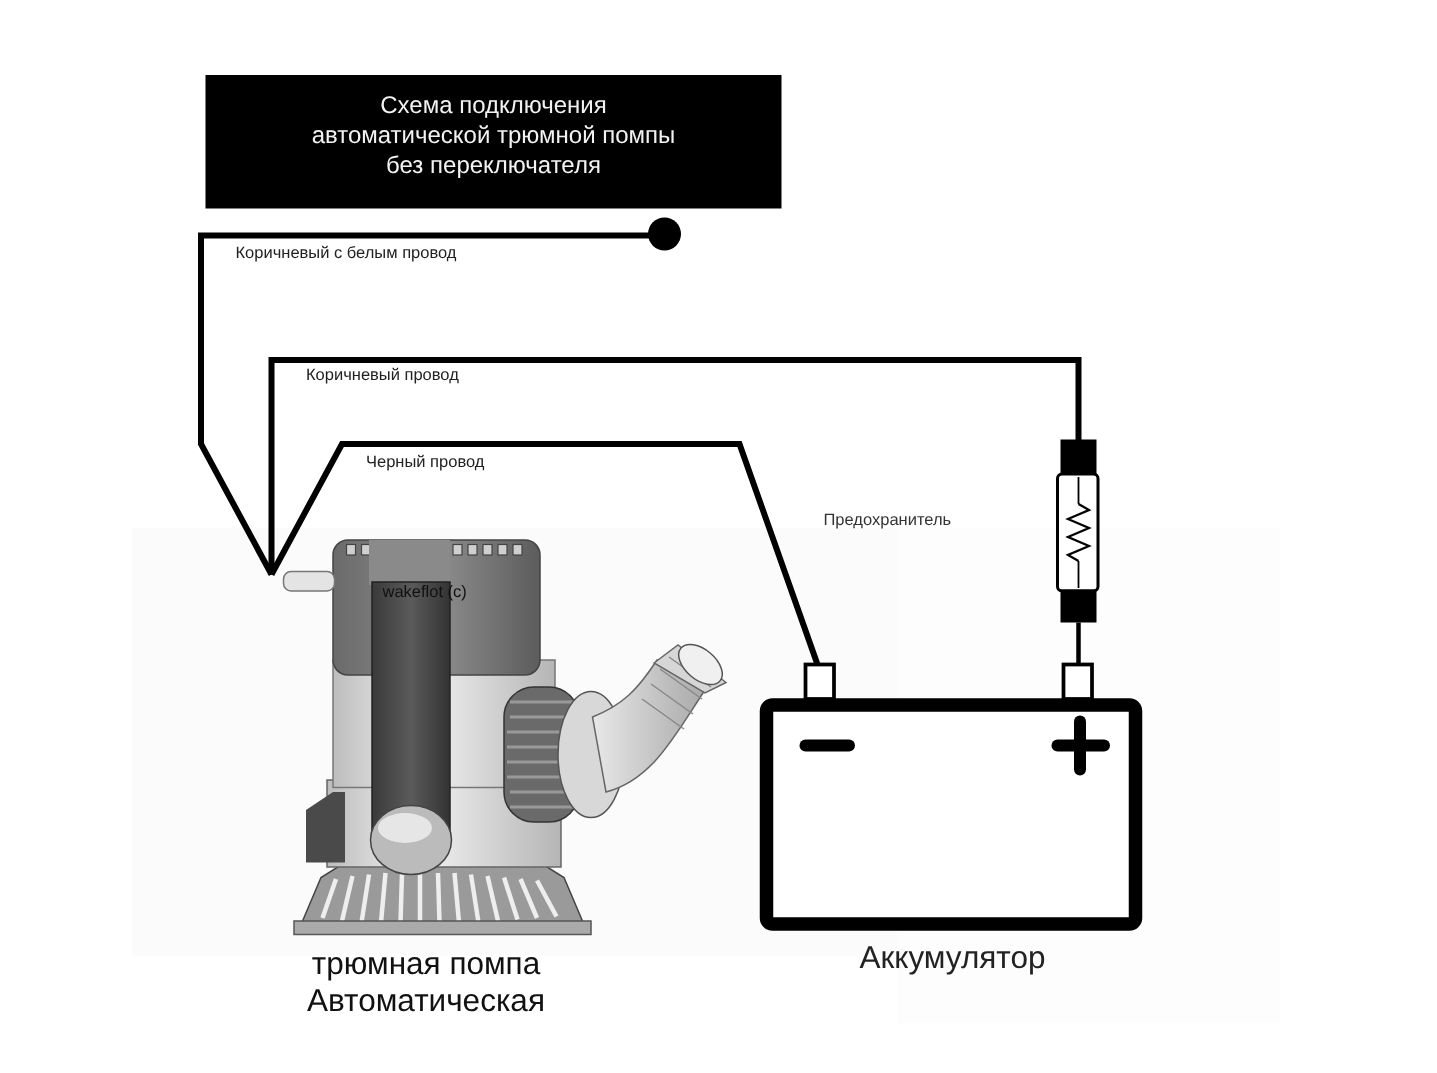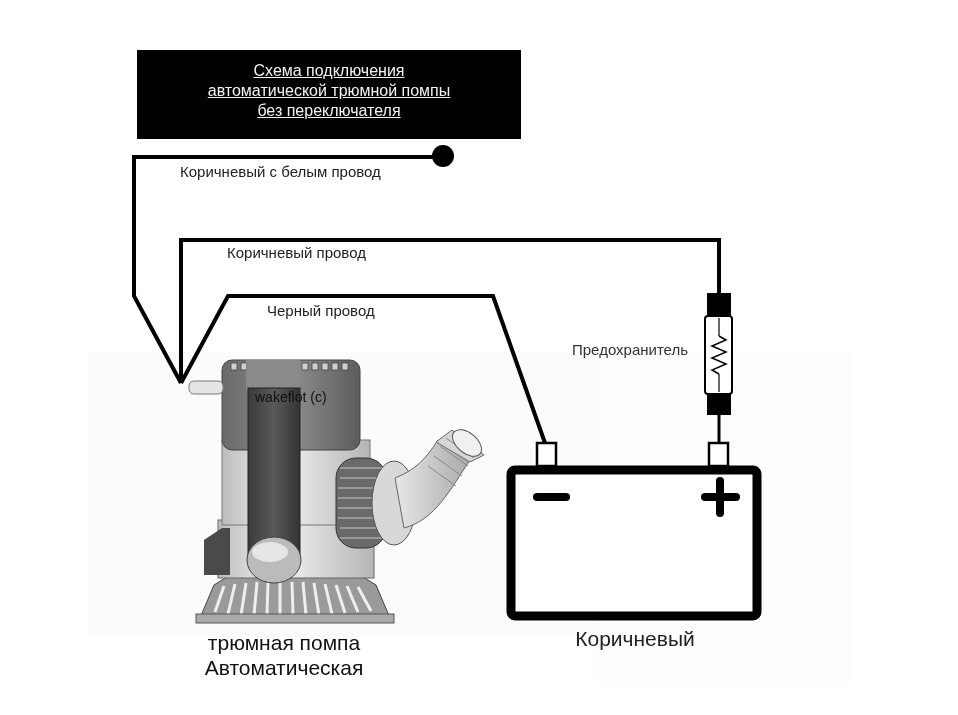--- a/index.html
+++ b/index.html
@@ -3,24 +3,24 @@
 <meta charset="utf-8">
 <style>
   html, body { margin:0; padding:0; background:#ffffff; }
   body { width:958px; height:715px; position:relative; overflow:hidden;
          font-family:"Liberation Sans", "DejaVu Sans", sans-serif; }
   #stage { position:absolute; left:0; top:0; width:958px; height:715px; }
   .bg-panel { position:absolute; background:#fbfbfb; }
   .title-box { position:absolute; left:137px; top:50px; width:384px; height:89px;
                background:#000; color:#f2f2f2; text-align:center;
                font-size:16px; line-height:20px; padding-top:11px; box-sizing:border-box; }
-  .title-box div { white-space:nowrap;text-decoration:underline; }
-  .lbl { position:absolute; font-size:15px; color:#222; white-space:nowrap;margin-left:23px; }
+  .title-box div { white-space:nowrap; }
+  .lbl { position:absolute; font-size:11px; color:#222; white-space:nowrap; }
   .caption { position:absolute; font-size:21px; color:#111; text-align:center; line-height:25px; white-space:nowrap; }
-  .watermark { position:absolute; font-size:14px; color:#111; white-space:nowrap; }
+  .watermark { position:absolute; font-size:11px; color:#111; white-space:nowrap; }
   svg { position:absolute; left:0; top:0; }
 </style>
 </head>
 <body>
 
 <div id="stage">
 
   <div class="bg-panel" style="left:88px;top:352px;width:510px;height:285px;"></div>
   <div class="bg-panel" style="left:598px;top:352px;width:255px;height:330px;background:#fdfdfd;"></div>
 
@@ -160,15 +160,15 @@
   <div class="lbl" style="left:204px;top:244px;">Коричневый провод</div>
   <div class="lbl" style="left:244px;top:302px;">Черный провод</div>
   <div class="lbl" style="left:549px;top:341px;color:#333;text-align:right;">Предохранитель</div>
 
   <div class="watermark" style="left:255px;top:389px;">wakeflot (c)</div>
 
   <div class="caption" style="left:178px;top:630px;width:212px;">
     <div>трюмная помпа</div>
     <div>Автоматическая</div>
   </div>
-  <div class="caption" style="left:540px;top:626px;width:190px;color:#222;">Коричневый</div>
+  <div class="caption" style="left:540px;top:626px;width:190px;color:#222;">Аккумулятор</div>
 
 </div>
 
 </body></html>

